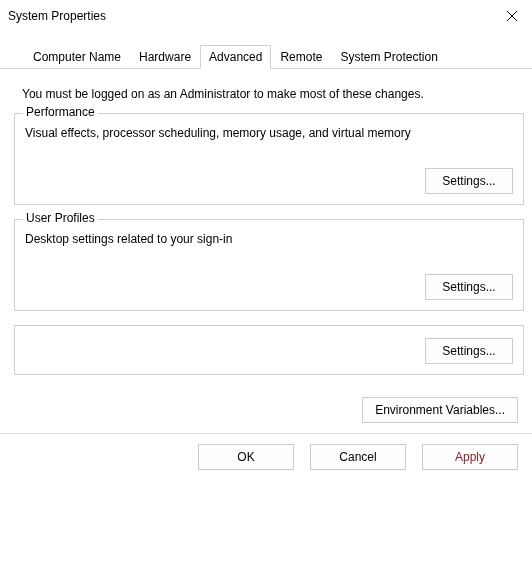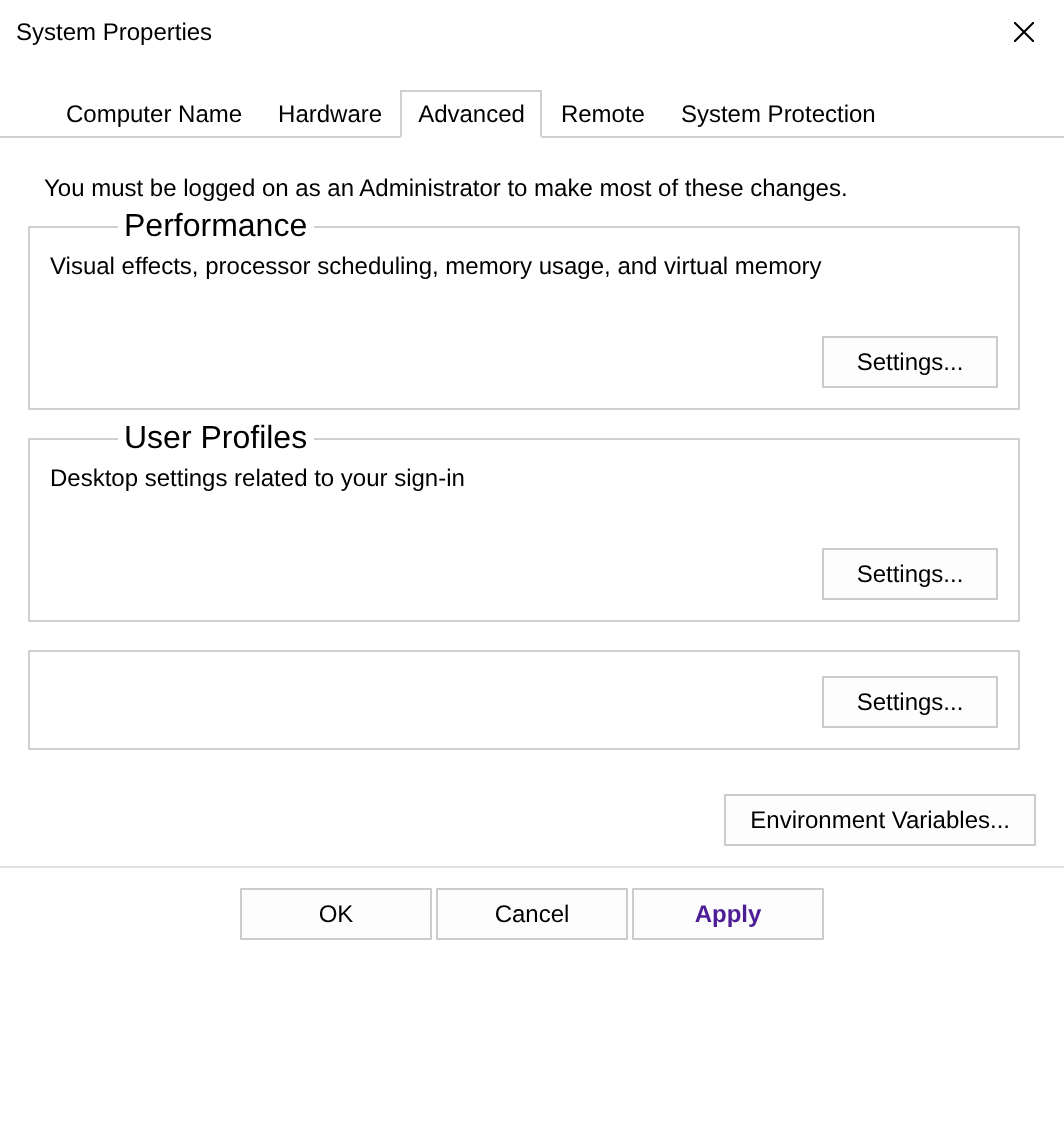--- a/index.html
+++ b/index.html
@@ -7,35 +7,35 @@
     
     .title-bar { display: flex; align-items: center; justify-content: space-between; padding: 4px 4px 4px 8px; height: 32px; }
     .title-text { font-size: 12px; }
     .close-btn { width: 32px; height: 28px; display: flex; align-items: center; justify-content: center; cursor: pointer; }
     .close-btn svg { width: 10px; height: 10px; }
     
     .tabs { display: flex; border-bottom: 1px solid #d0d0d0; padding-left: 24px; margin-top: 12px; }
     .tab { padding: 4px 8px; border: 1px solid transparent; border-bottom: none; cursor: pointer; font-size: 12px; position: relative; top: 1px; }
     .tab.active { border-color: #d0d0d0; background: #fff; border-bottom: 1px solid #fff; }
     
-    .content { padding: 12px 22px 8px 14px; }
+    .content { padding: 12px 8px 8px 14px; }
     .intro { margin: 6px 0 12px 8px; }
     
     .group { border: 1px solid #d0d0d0; margin-bottom: 14px; padding: 12px 10px 10px 10px; position: relative; }
-    .group-label { position: absolute; top: -9px; left: 8px; background: #fff; padding: 0 3px; font-size: 16px; margin-left: 36px; }
+    .group-label { position: absolute; top: -9px; left: 8px; background: #fff; padding: 0 3px; font-size: 12px; }
     .group-desc { margin-bottom: 28px; }
     .group-btn-row { display: flex; justify-content: flex-end; }
     
     .btn { min-width: 88px; height: 26px; border: 1px solid #ccc; background: #fdfdfd; font-size: 12px; cursor: pointer; padding: 0 12px; }
     
     .env-row { display: flex; justify-content: flex-end; margin-top: 0; padding-right: 14px; align-items: center; }
     
-    .footer { display: flex; justify-content: center; gap: 2px; padding: 10px 14px; border-top: 1px solid #e0e0e0; margin-top: 10px; }
+    .footer { display: flex; justify-content: flex-end; gap: 16px; padding: 10px 14px; border-top: 1px solid #e0e0e0; margin-top: 10px; }
     .footer .btn { min-width: 96px; }
-    .btn.disabled { color: #4c1d95; cursor: default; font-weight: bold; }
+    .btn.disabled { color: #7f1d1d; cursor: default; }
   </style>
 </head>
 <body>
 
 <div class="title-bar">
   <span class="title-text">System Properties</span>
   <div class="close-btn">
     <svg viewBox="0 0 10 10">
         <path d="M0 0 L10 10 M10 0 L0 10" stroke="#000" stroke-width="1" fill="none"></path>
       </svg>

